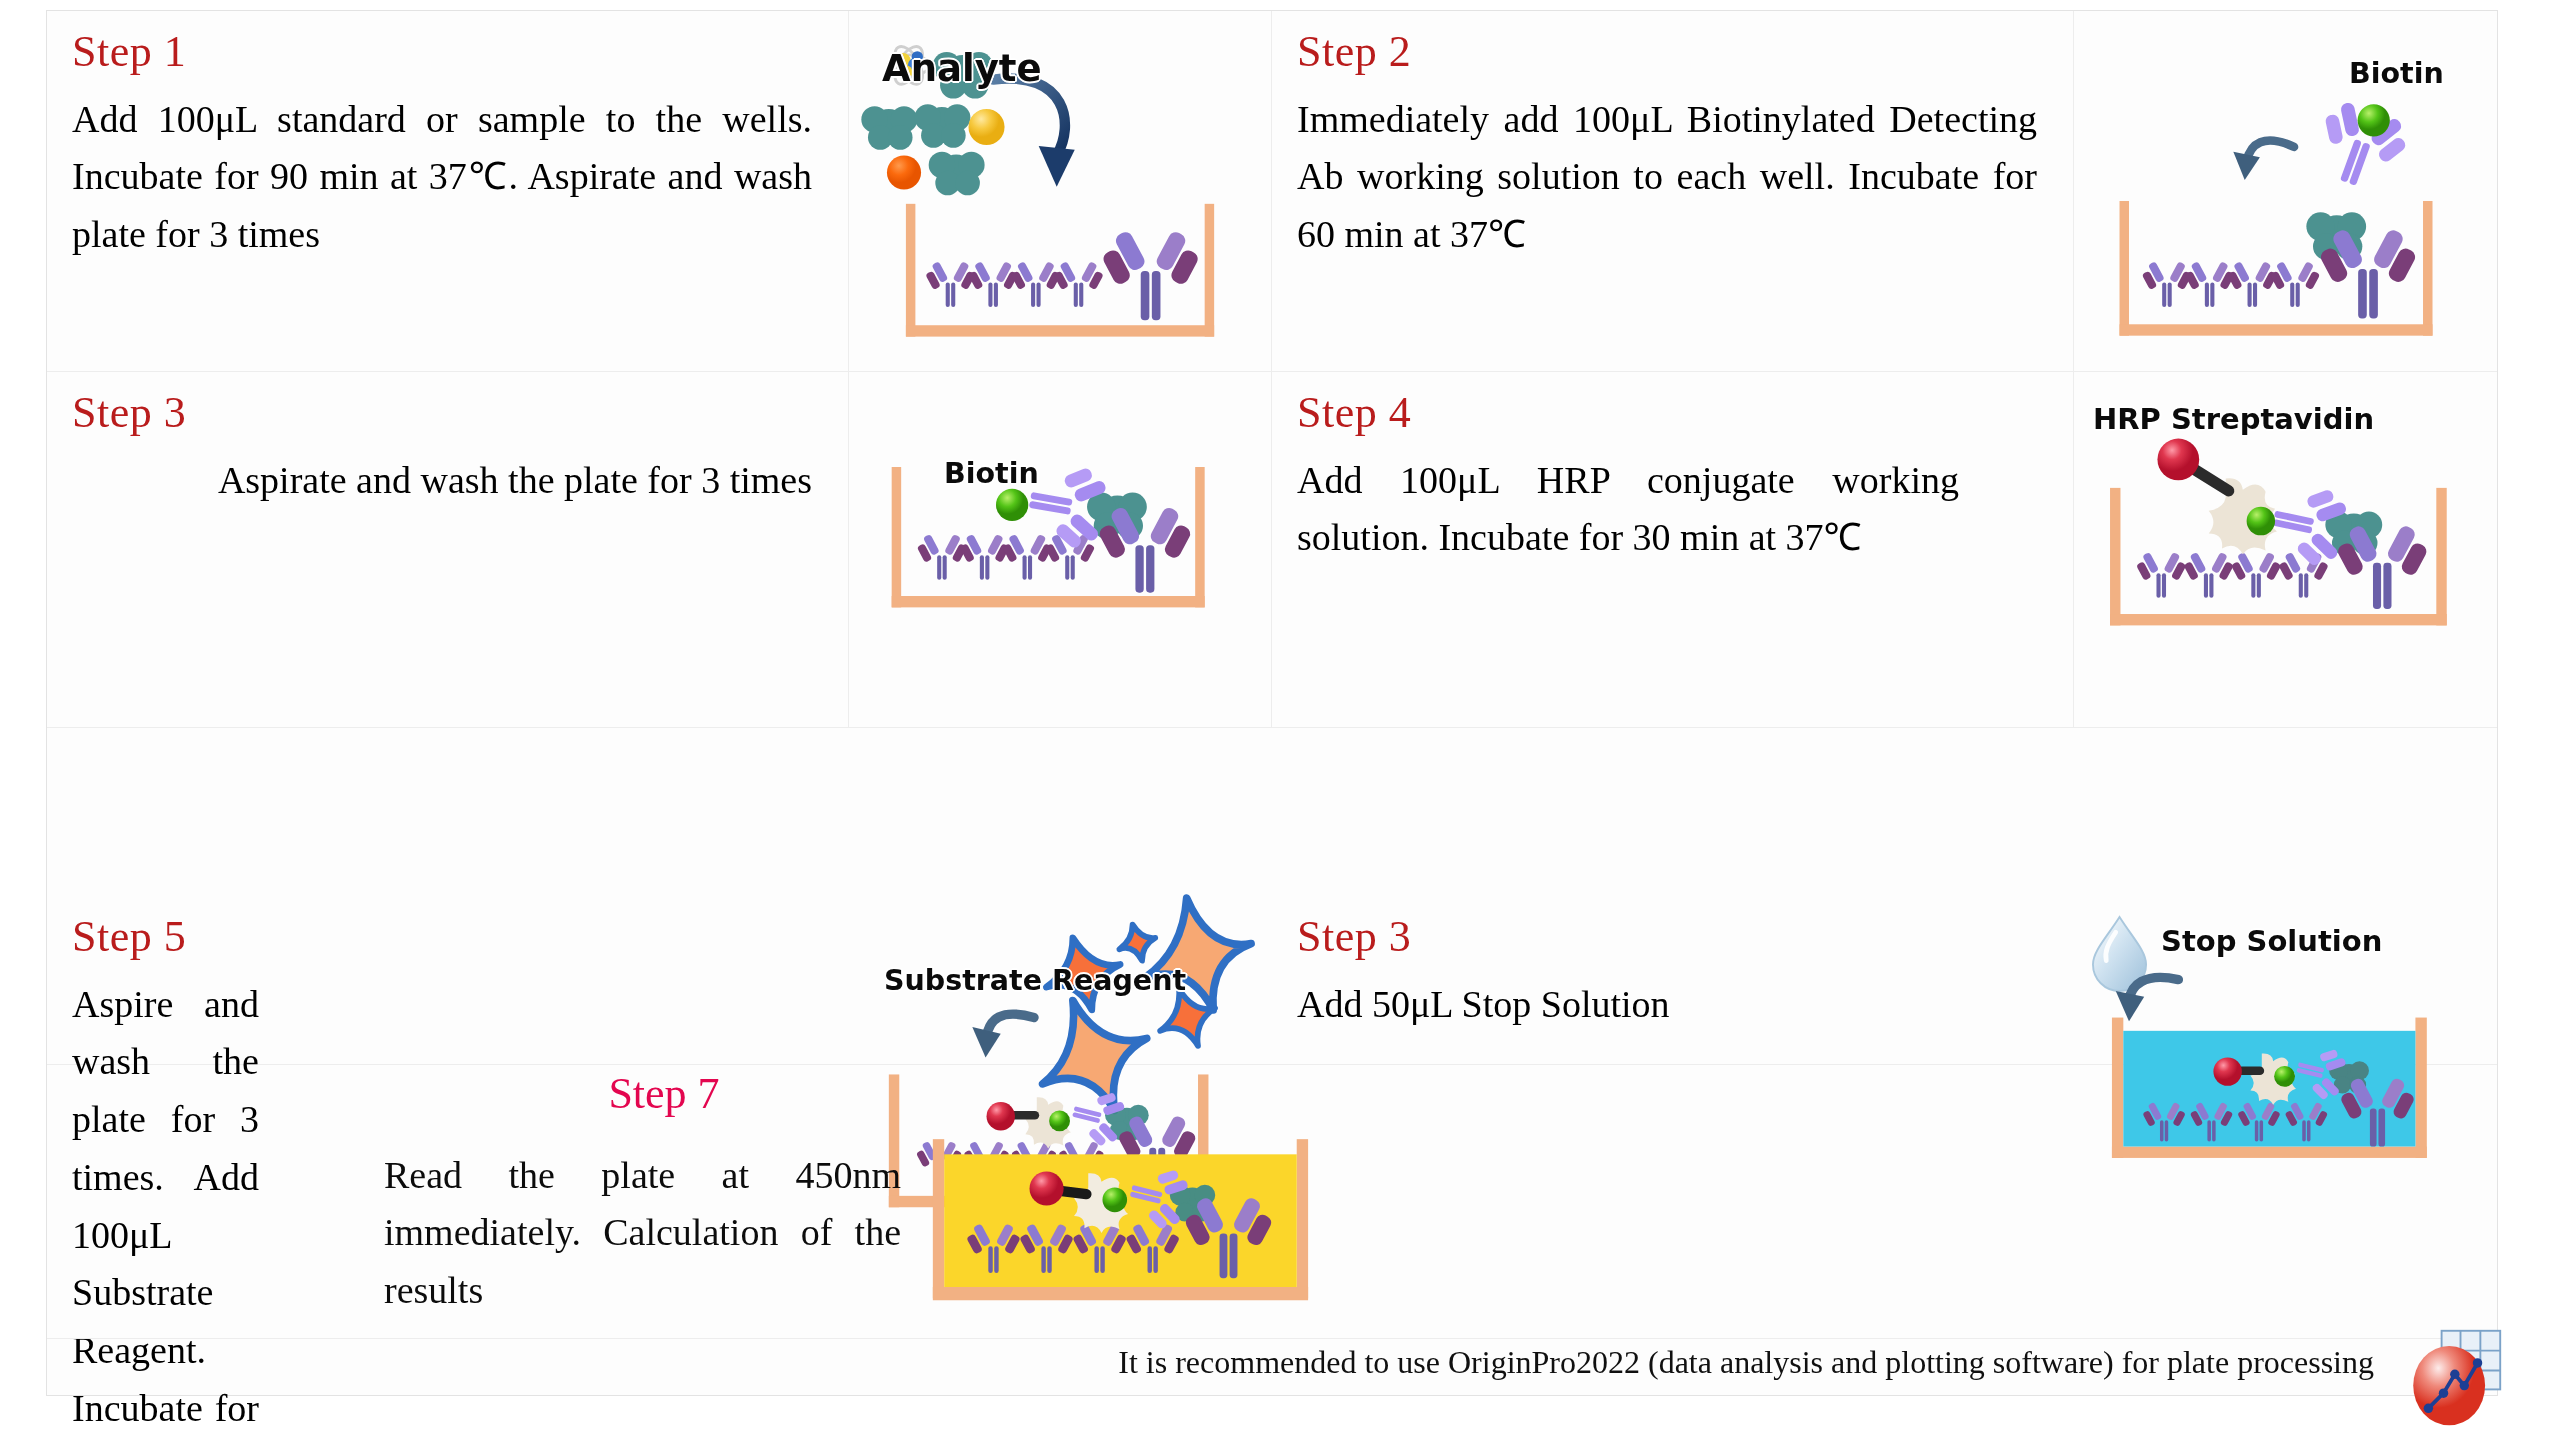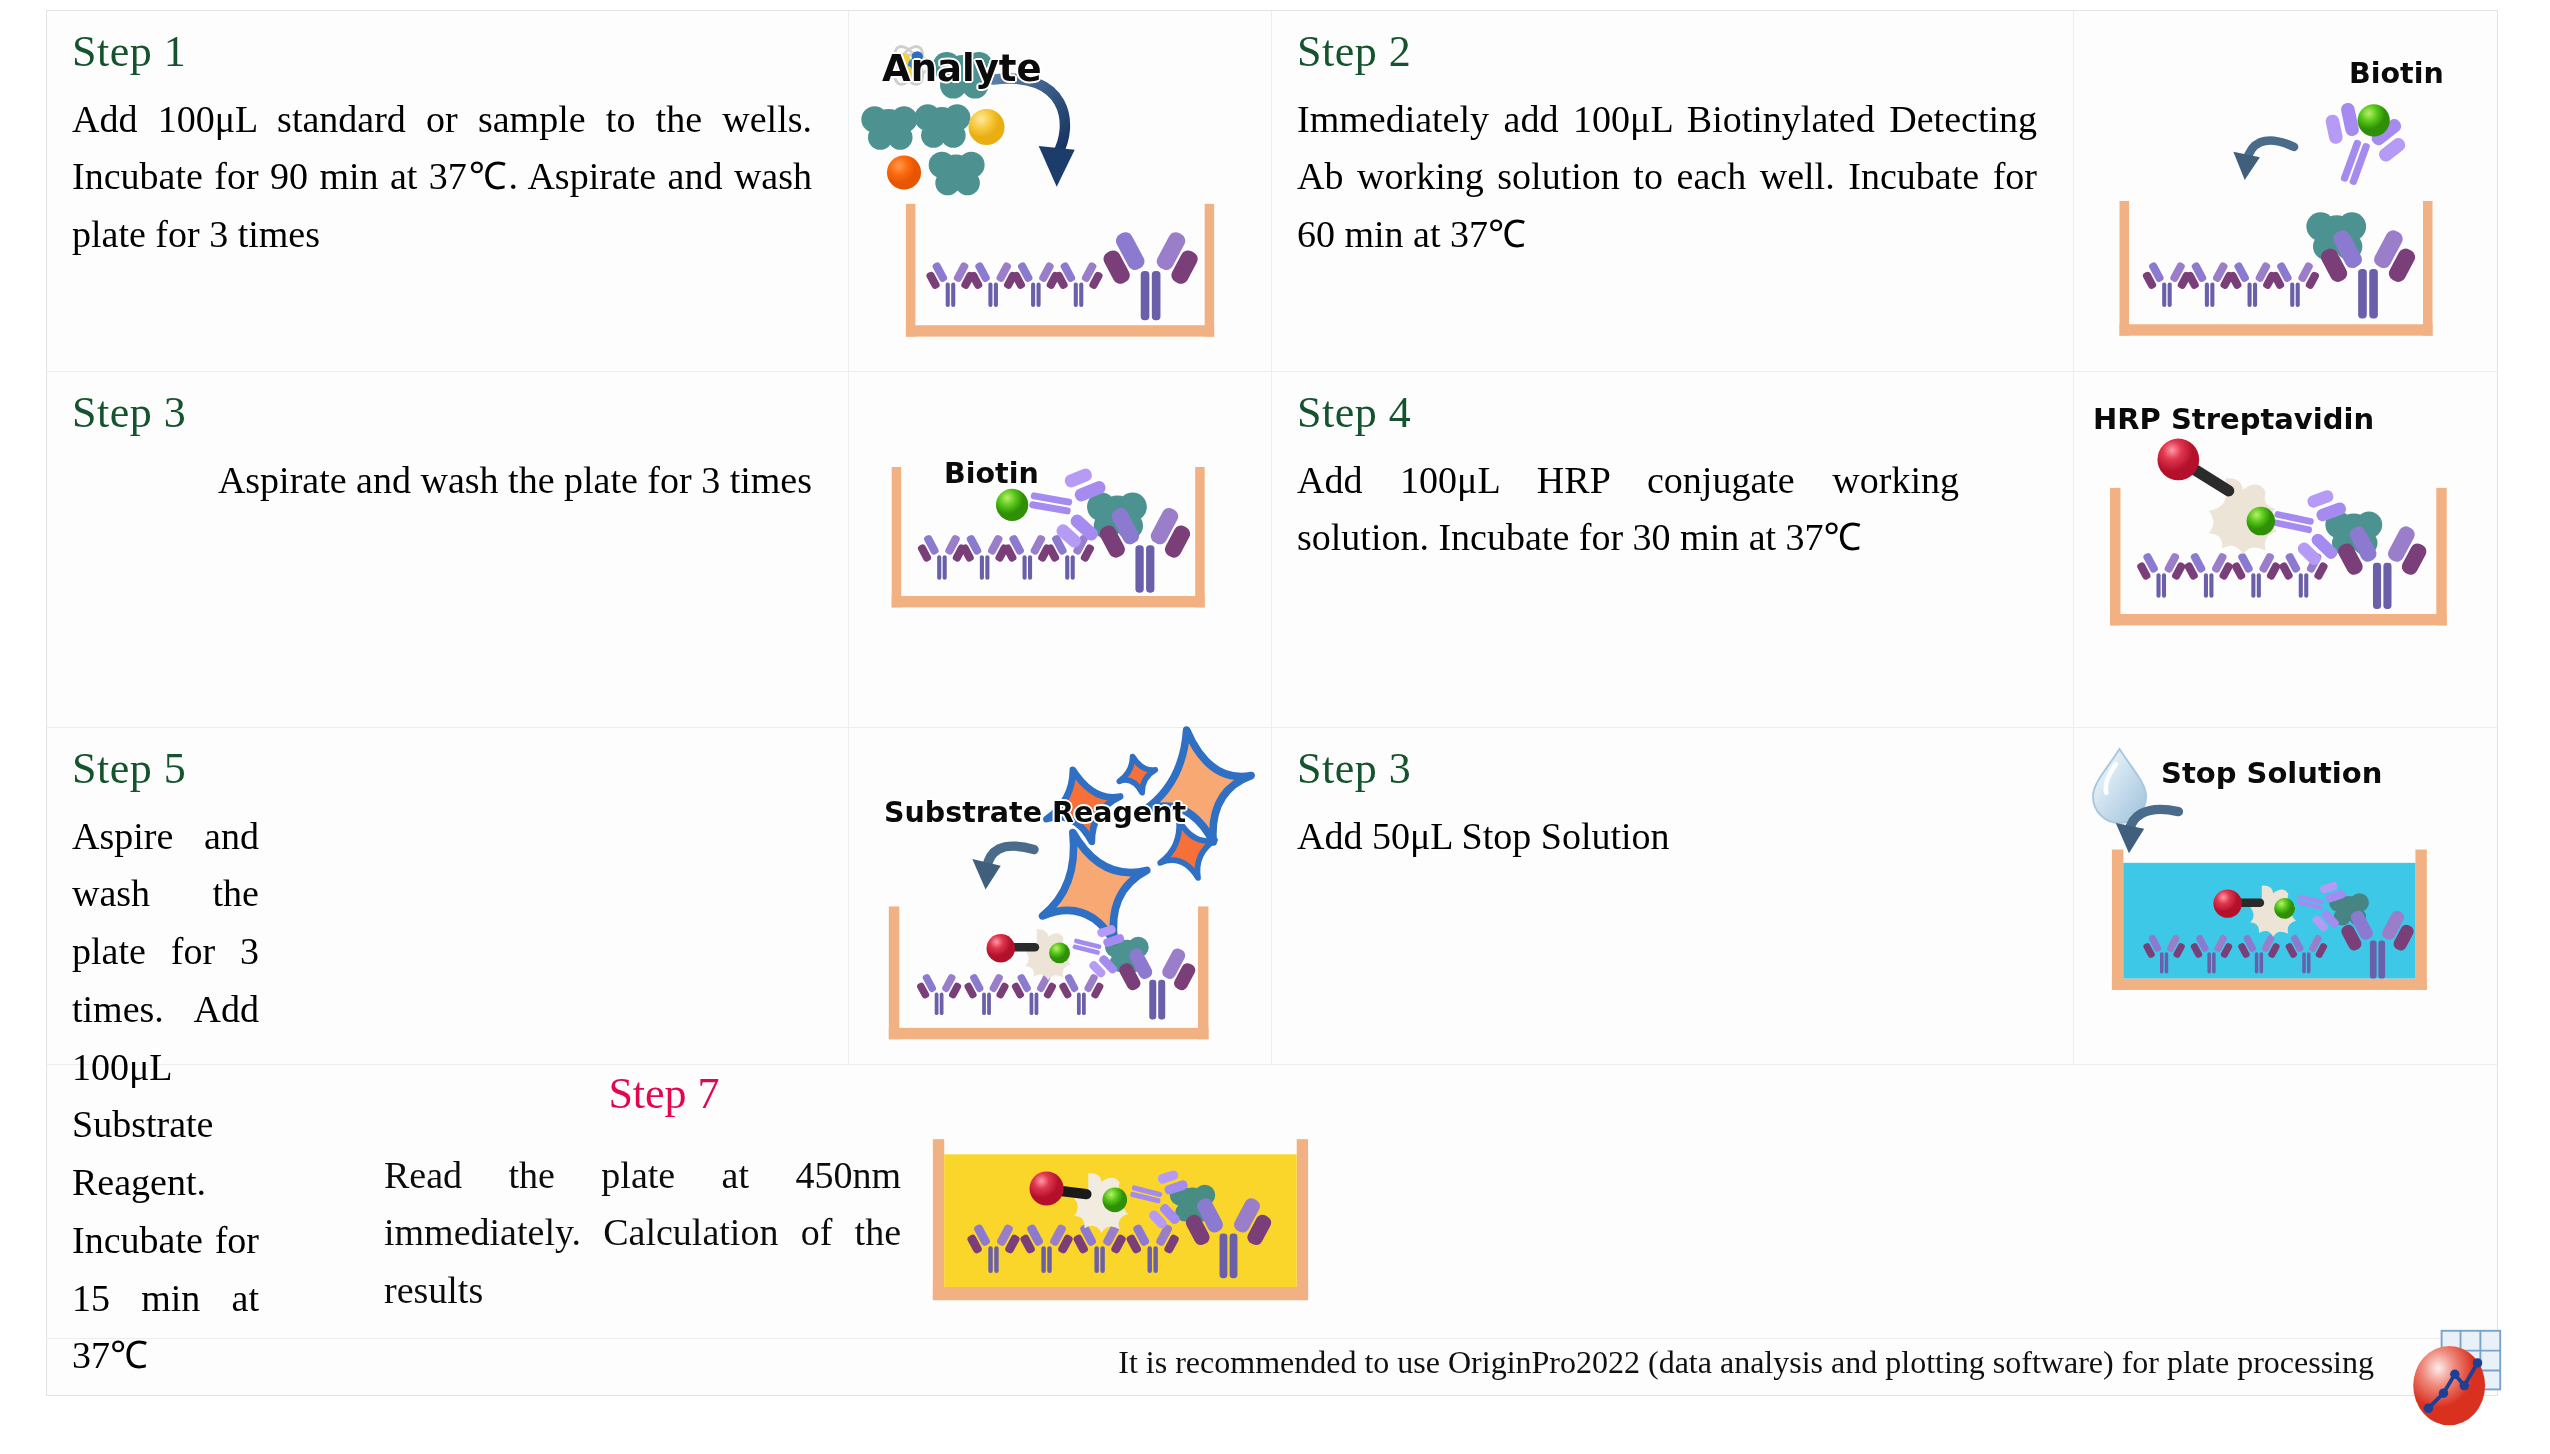--- a/index.html
+++ b/index.html
@@ -16,30 +16,30 @@
     border:1.9px solid #e3e3e3;
     background:#fdfdfd;
     box-sizing:border-box;
   }
 
   
   .grid{position:absolute;left:0;top:0;width:100%;}
   .row{display:flex; border-bottom:1.9px solid #ededed; box-sizing:border-box;}
   .row.r1{height:361px;}
   .row.r2{height:356px;}
-  .row.r3{height:337px;}
+  .row.r3{height:337px;align-items:center;}
 
   .cell{position:relative; box-sizing:border-box;}
   .cell.txt{width:802px; border-right:1.9px solid #ededed;}
   .cell.pic{width:423px; border-right:1.9px solid #ededed;}
   .cell.pic.last{border-right:none;}
 
   .step-title{
     position:absolute; left:25px; top:15px;
-    color:#14532d;
+    color:#b91c1c;
     font-size:44px;
     letter-spacing:0.5px;
     font-family:"Liberation Serif", serif;
   }
   .step-body{
     position:absolute; left:25px; top:80px; right:36px;
     font-size:38px; line-height:1.52;
     color:#000000;
     text-align:justify;
     text-justify:inter-word;

